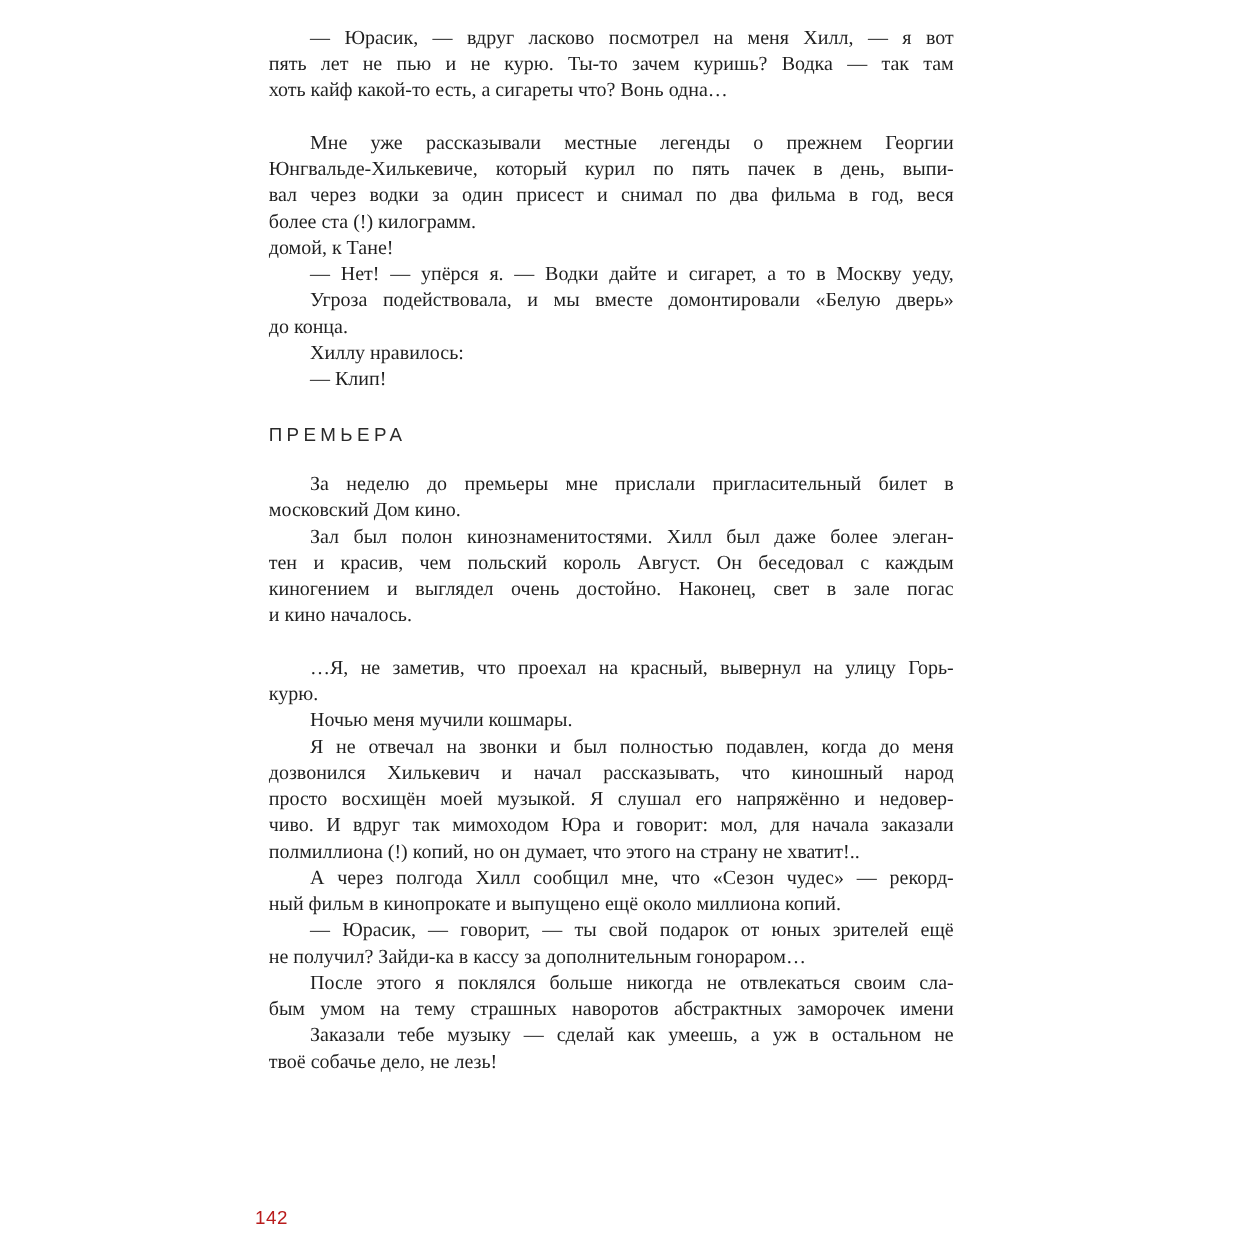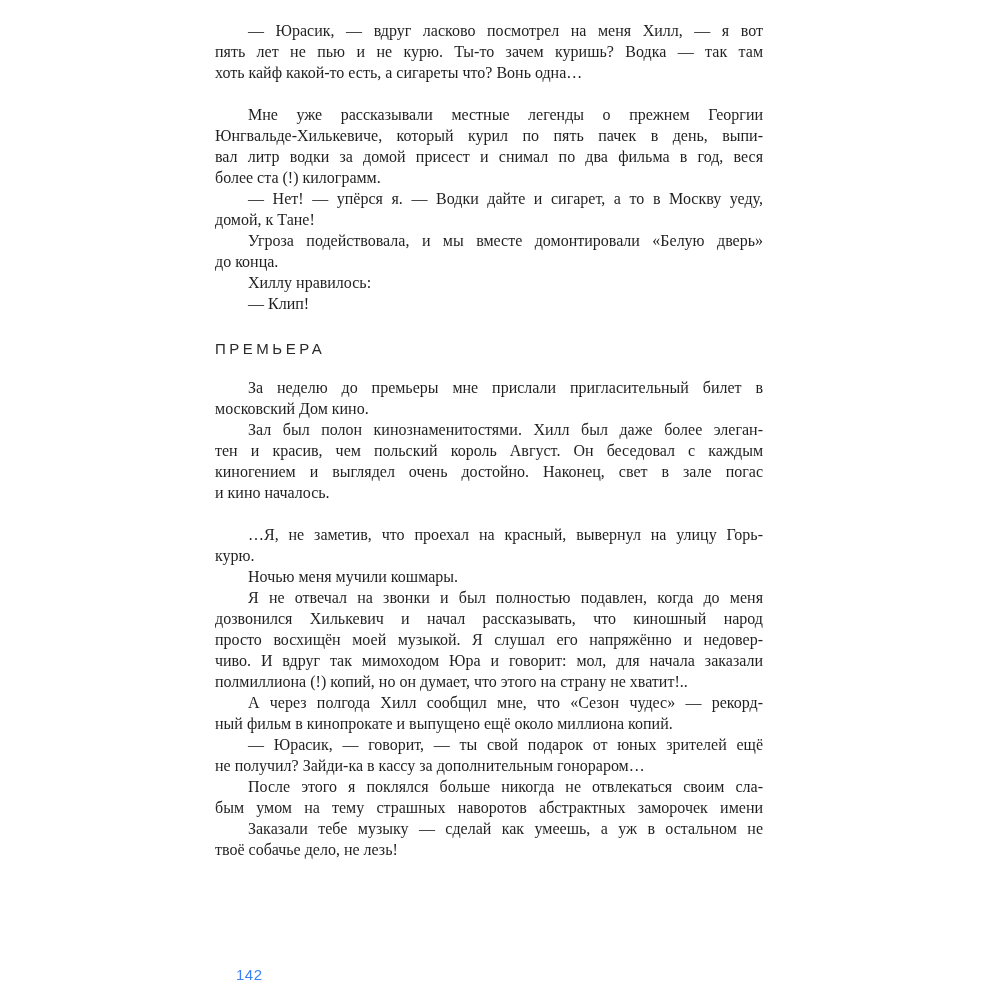--- a/index.html
+++ b/index.html
@@ -55,48 +55,48 @@
     font-family: "Liberation Sans", "DejaVu Sans", sans-serif;
     font-size: 15px;
     font-weight: 400;
     letter-spacing: 3.5px;
     color: #2a2a2a;
     margin: 24px 0 18px 0;
     line-height: 21px;
   }
   .page-number {
     position: absolute;
-    left: 236px;
+    left: 204px;
     top: 966px;
     font-family: "Liberation Sans", "DejaVu Sans", sans-serif;
     font-size: 15px;
-    color: #3b82f6;
+    color: #b91c1c;
     letter-spacing: 0.5px;
   }
 </style>
 </head>
 <body>
 
 <div class="book-page">
   <div class="page-content">
       <div class="para">
         <div class="line first">— Юрасик, — вдруг ласково посмотрел на меня Хилл, — я вот</div>
         <div class="line">пять лет не пью и не курю. Ты-то зачем куришь? Водка — так там</div>
         <div class="line last">хоть кайф какой-то есть, а сигареты что? Вонь одна…</div>
       </div>
       <div class="spacer"></div>
       <div class="para">
         <div class="line first">Мне уже рассказывали местные легенды о прежнем Георгии</div>
         <div class="line">Юнгвальде-Хилькевиче, который курил по пять пачек в день, выпи-</div>
-        <div class="line">вал литр водки за домой присест и снимал по два фильма в год, веся</div>
+        <div class="line">вал через водки за один присест и снимал по два фильма в год, веся</div>
         <div class="line last">более ста (!) килограмм.</div>
       </div>
       <div class="para">
+        <div class="line last">домой, к Тане!</div>
         <div class="line first">— Нет! — упёрся я. — Водки дайте и сигарет, а то в Москву уеду,</div>
-        <div class="line last">домой, к Тане!</div>
       </div>
       <div class="para">
         <div class="line first">Угроза подействовала, и мы вместе домонтировали «Белую дверь»</div>
         <div class="line last">до конца.</div>
       </div>
       <div class="para">
         <div class="line first last">Хиллу нравилось:</div>
       </div>
       <div class="para">
         <div class="line first last">— Клип!</div>

